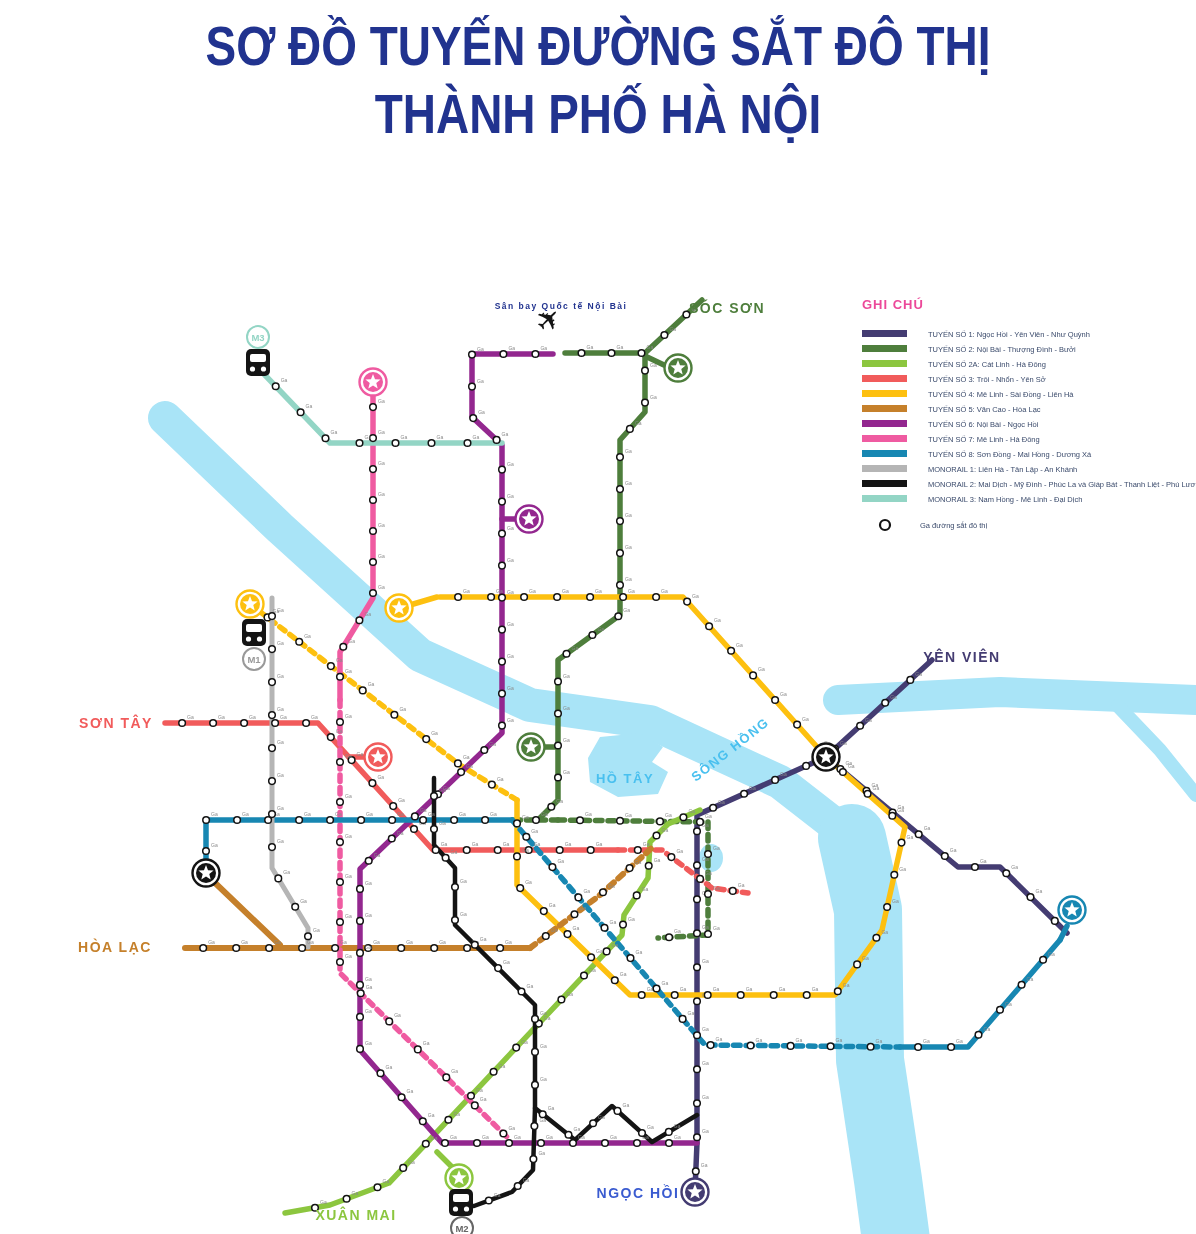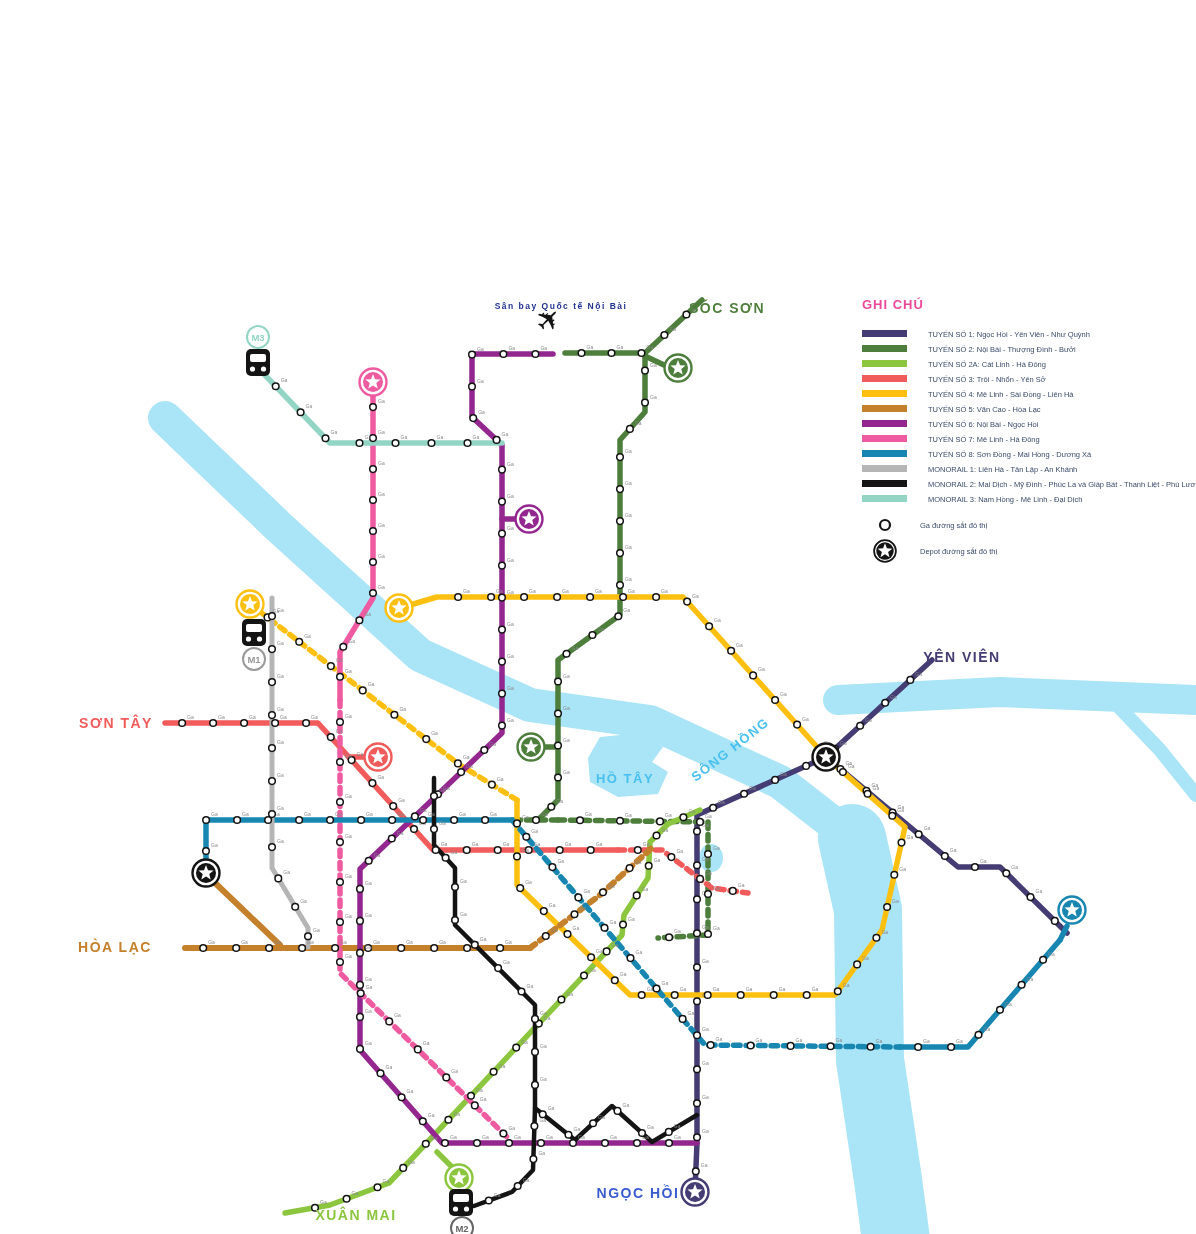--- a/index.html
+++ b/index.html
@@ -16,20 +16,24 @@
   .legend-label{font-size:7.5px;color:#3a4a6b;white-space:nowrap;}
   .sym-row{display:flex;align-items:center;margin-top:4px;height:22px;}
   .sym-icon{width:46px;flex:none;display:flex;justify-content:center;}
   .sym-label{font-size:7.5px;color:#3a4a6b;margin-left:12px;white-space:nowrap;}
 </style>
 </head>
 <body>
 
 <div class="page">
 
+  <div class="map-title">
+    <span class="tline">SƠ ĐỒ TUYẾN ĐƯỜNG SẮT ĐÔ THỊ</span>
+    <span class="tline">THÀNH PHỐ HÀ NỘI</span>
+  </div>
 
   <svg id="map-svg" width="1196" height="1234" viewBox="0 0 1196 1234">
       <g>
         <polyline points="165,418 280,528 420,655 530,705 650,722 780,782 852,838" fill="none" stroke="#a9e4f7" stroke-width="34" stroke-linejoin="round" stroke-linecap="round"></polyline>
         <polyline points="852,838 868,910 870,1060 888,1180 896,1240" fill="none" stroke="#a9e4f7" stroke-width="68" stroke-linejoin="round" stroke-linecap="round"></polyline>
         <polyline points="838,700 1000,692 1196,700" fill="none" stroke="#a9e4f7" stroke-width="30" stroke-linejoin="round" stroke-linecap="round"></polyline>
         <polyline points="1118,706 1160,750 1196,795" fill="none" stroke="#a9e4f7" stroke-width="14" stroke-linejoin="round" stroke-linecap="round"></polyline>
       </g>
       <g>
         <polygon points="588,758 600,737 641,733 663,747 652,762 668,772 658,794 618,797 590,782" fill="#a9e4f7"></polygon>
@@ -821,25 +825,15 @@
         </div>
       </div>
     <div class="sym-row">
       <span class="sym-icon">
         <svg width="16" height="16" viewBox="0 0 16 16">
           <circle cx="8" cy="8" r="5" fill="#ffffff" stroke="#141414" stroke-width="2.2"></circle>
         </svg>
       </span>
       <span class="sym-label">Ga đường sắt đô thị</span>
     </div>
-    <div class="sym-row">
-      <span class="sym-icon">
-        <svg width="24" height="24" viewBox="0 0 22 22">
-          <circle cx="11" cy="11" r="10" fill="none" stroke="#141414" stroke-width="1.6"></circle>
-          <circle cx="11" cy="11" r="8" fill="#141414"></circle>
-          <polygon fill="#ffffff" points="11,4 12.76,8.57 17.66,8.84 13.85,11.93 15.12,16.66 11,14 6.88,16.66 8.15,11.93 4.34,8.84 9.24,8.57"></polygon>
-        </svg>
-      </span>
-      <span class="sym-label">Depot đường sắt đô thị</span>
-    </div>
   </div>
 
 </div>
 
 </body></html>

